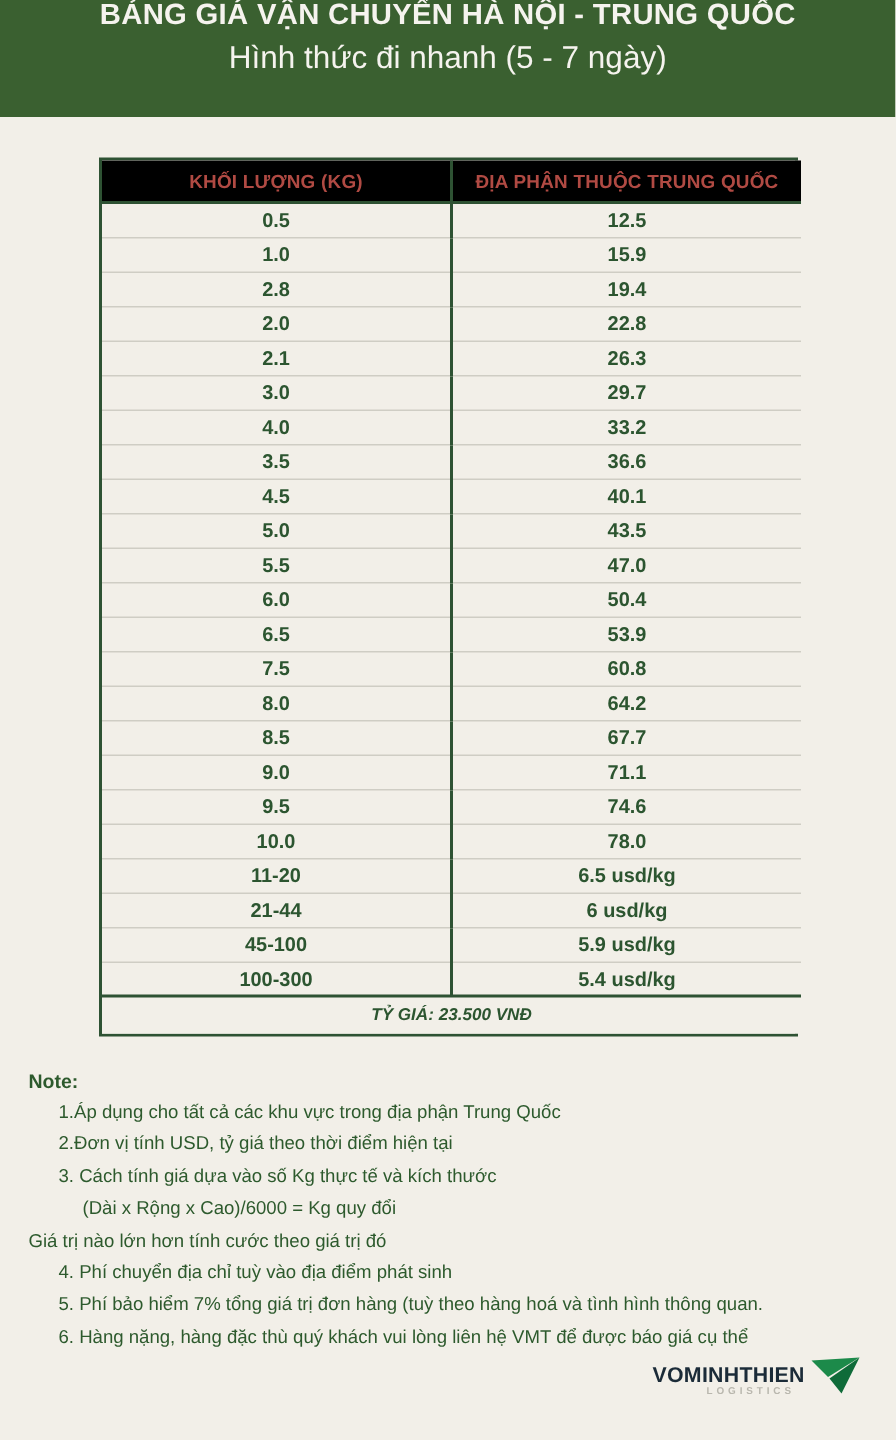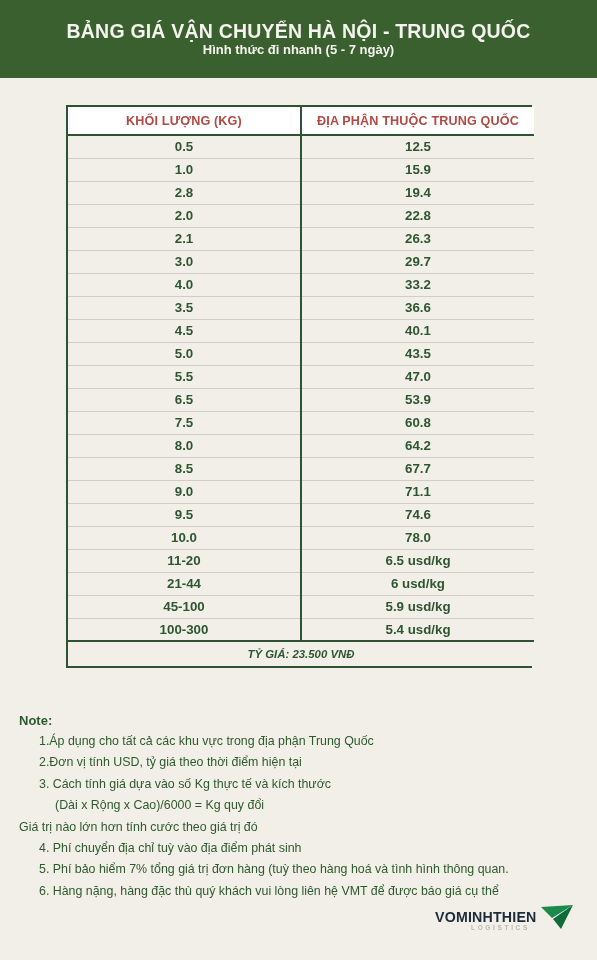--- a/index.html
+++ b/index.html
@@ -14,34 +14,35 @@
     width:597px; height:960px;
     background:#f2efe8;
   }
 
   
   .banner {
     position:absolute; left:0; top:0;
     width:597px; height:78px;
     background:#3a6030;
     display:flex; flex-direction:column;
-    align-items:center; justify-content:center;
+    align-items:center; 
+    gap:6px;
   }
   .banner-title {
     color:#f5f3ee;
     font-size:19.5px;
     font-weight:bold;
     letter-spacing:0.2px;
     text-align:center;
     line-height:1.1;
   }
   .banner-sub {
     color:#f5f3ee;
-    font-size:13px;
-    font-weight:bold;
+    font-size:21px;
+    font-weight:normal;
     text-align:center;
     line-height:1.1;
   }
 
   
   .table-wrap {
     position:absolute;
     left:66px; top:105px;
     width:466px;
   }
@@ -51,21 +52,21 @@
     background:#f2efe8;
     table-layout:fixed;
   }
   table.price thead th {
     color:#b04a43;
     font-size:12.6px;
     font-weight:bold;
     letter-spacing:0.15px;
     text-align:center;
     padding:7px 2px 6px 2px;
-    background:#ffffff;
+    background:#000000;
   }
   table.price thead th.c1 { border-right:2px solid #2e5233; }
   table.price thead tr { border-bottom:2.5px solid #2e5233; }
 
   table.price tbody td {
     color:#2c5530;
     font-size:13.3px;
     font-weight:bold;
     text-align:center;
     height:23px;
@@ -209,20 +210,24 @@
             <td class="c1">4.5</td>
             <td class="c2">40.1</td>
           </tr>
           <tr>
             <td class="c1">5.0</td>
             <td class="c2">43.5</td>
           </tr>
           <tr>
             <td class="c1">5.5</td>
             <td class="c2">47.0</td>
+          </tr>
+          <tr>
+            <td class="c1">6.0</td>
+            <td class="c2">50.4</td>
           </tr>
           <tr>
             <td class="c1">6.5</td>
             <td class="c2">53.9</td>
           </tr>
           <tr>
             <td class="c1">7.5</td>
             <td class="c2">60.8</td>
           </tr>
           <tr>

